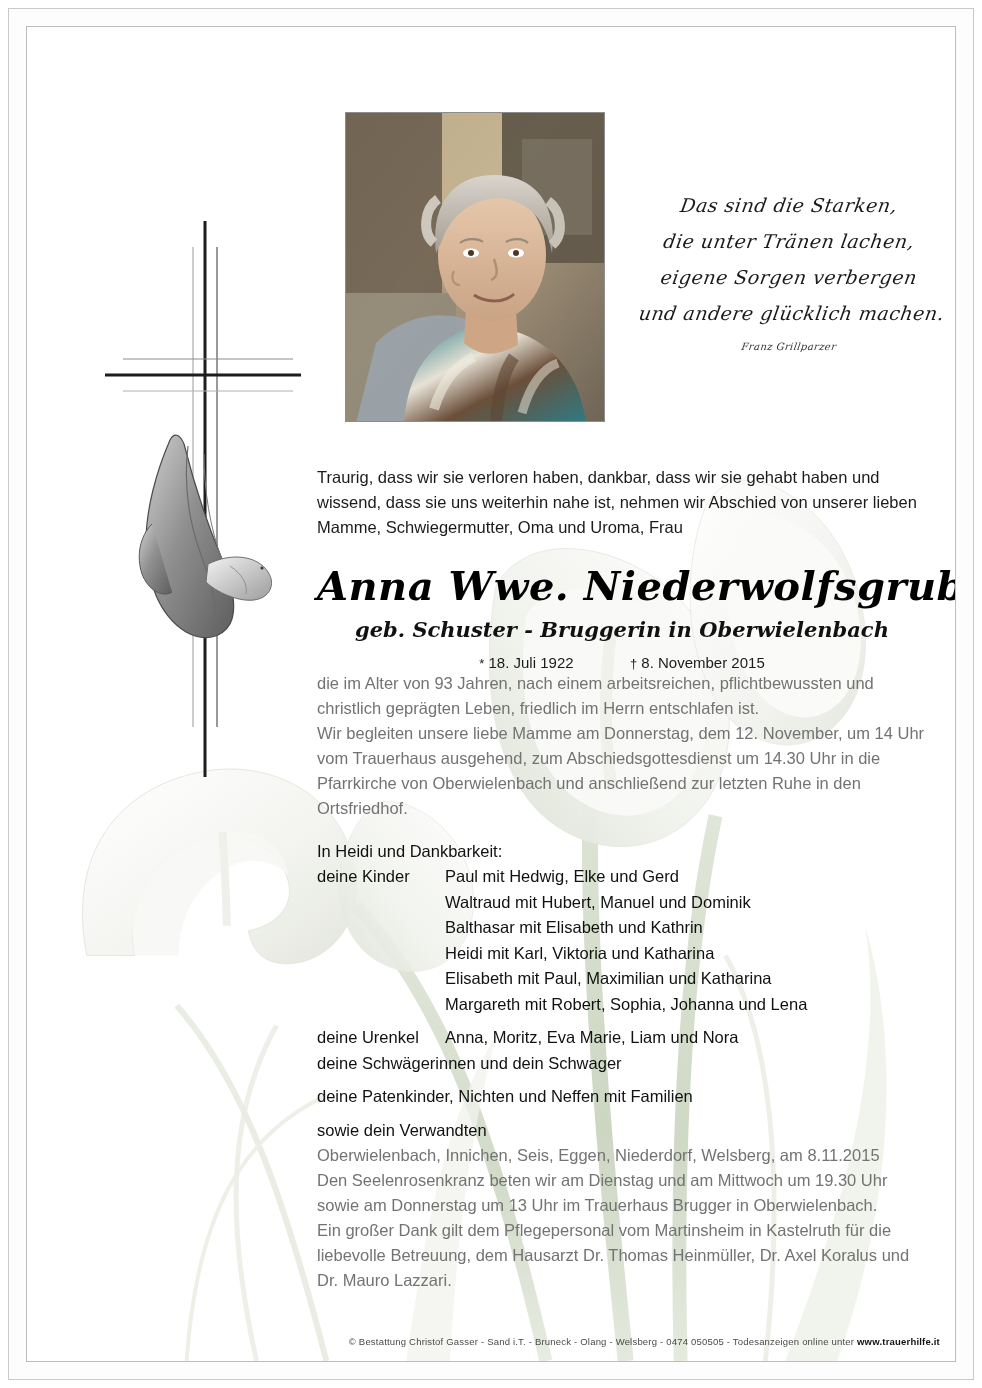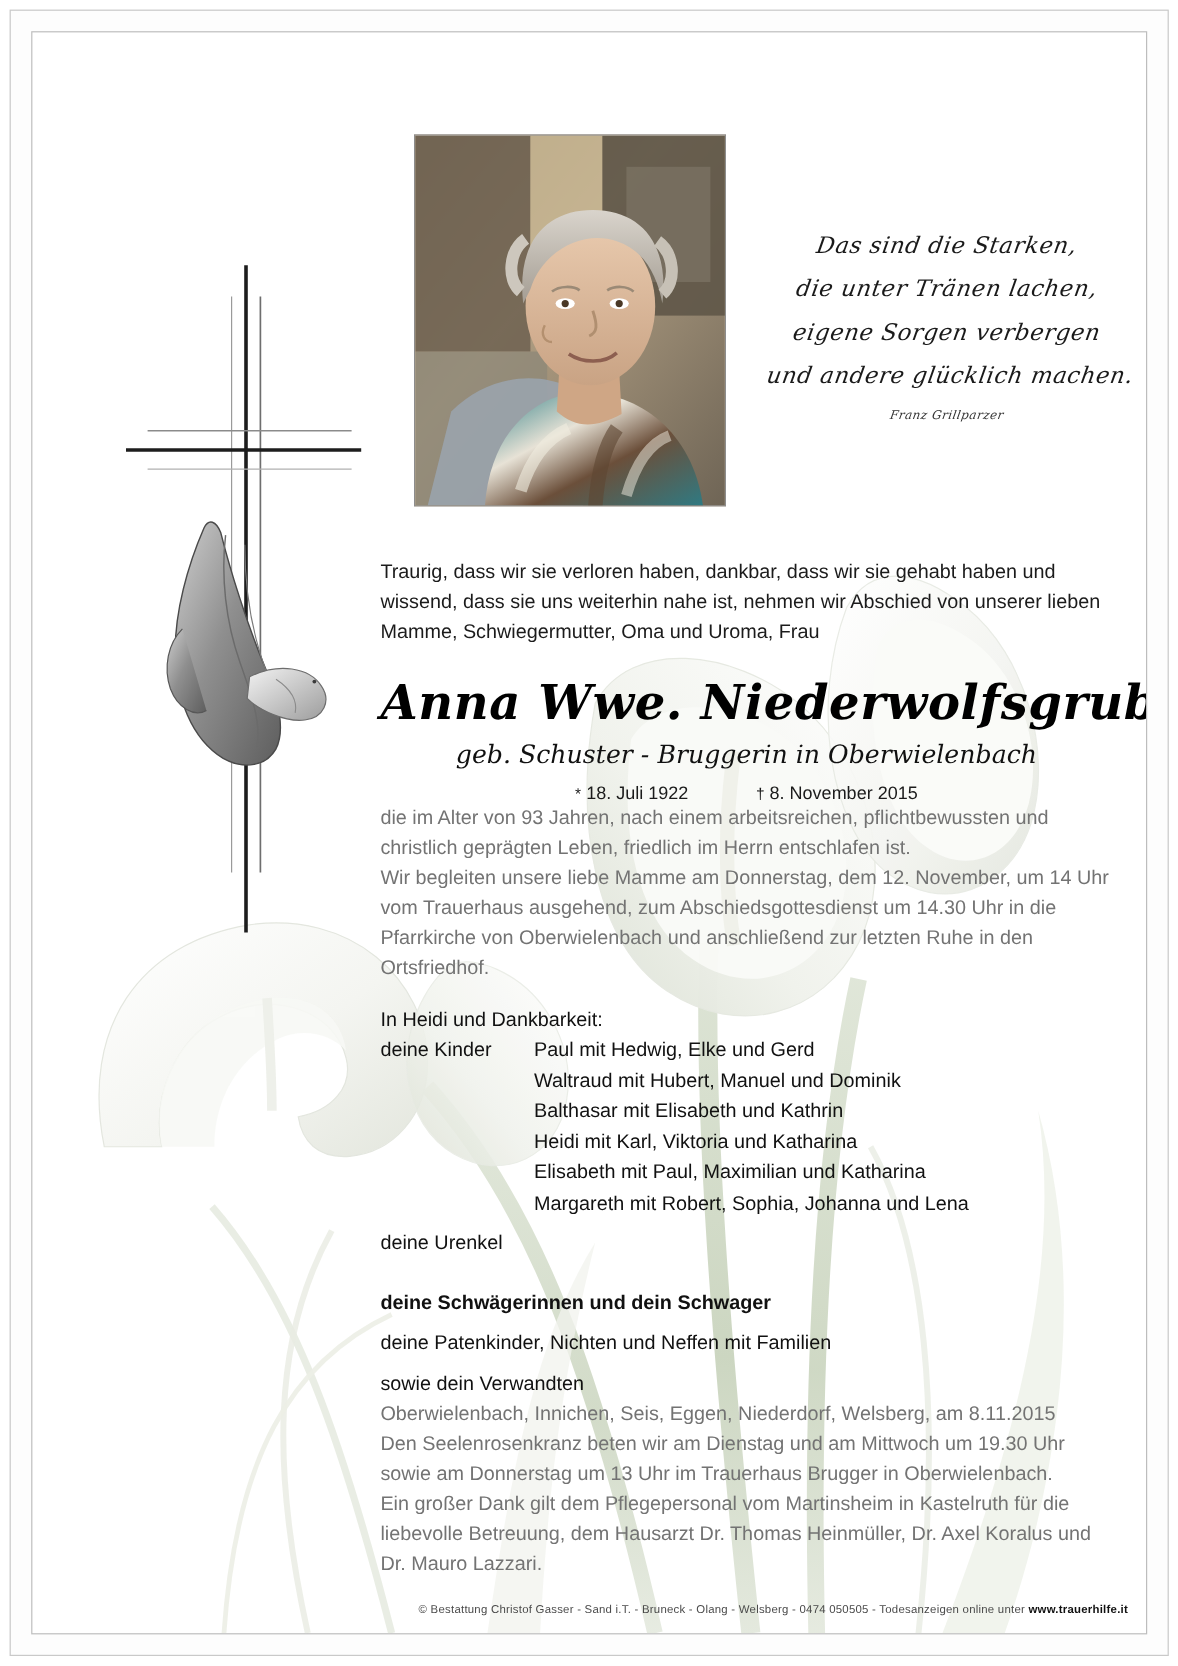--- a/index.html
+++ b/index.html
@@ -143,21 +143,21 @@
     letter-spacing: 0.5px;
     color: #000;
     white-space: nowrap;
   }
   .subname {
     margin-top: 8px;
     text-align: center;
     font-family: "DejaVu Serif", serif;
     font-style: italic;
     font-size: 21px;
-    font-weight: 400;
+    font-weight: 700;
     color: #111;
   }
   .dates {
     margin-top: 12px;
     text-align: center;
     font-size: 15px;
     color: #1b1b1b;
   }
   .dates .sep { display: inline-block; width: 48px; }
   .dates .sym { font-size: 13px; }
@@ -408,23 +408,24 @@
         <div class="fam-label">deine Kinder</div>
         <div class="fam-value">Elisabeth mit Paul, Maximilian und Katharina</div>
       </div>
       <div class="fam-row indent">
         <div class="fam-label">deine Kinder</div>
         <div class="fam-value">Margareth mit Robert, Sophia, Johanna und Lena</div>
       </div>
 
       <div class="fam-row" style="margin-top:8px;">
         <div class="fam-label">deine Urenkel</div>
-      </div>
-
-      <div class="fam-plain" style="margin-top:24px;font-weight:bold;">deine Schwägerinnen und dein Schwager</div>
+        <div class="fam-value">Anna, Moritz, Eva Marie, Liam und Nora</div>
+      </div>
+
+      <div class="fam-plain" style="margin-top:0;">deine Schwägerinnen und dein Schwager</div>
       <div class="fam-plain" style="margin-top:8px;">deine Patenkinder, Nichten und Neffen mit Familien</div>
       <div class="fam-plain" style="margin-top:8px;">sowie dein Verwandten</div>
 
       <div class="para">Oberwielenbach, Innichen, Seis, Eggen, Niederdorf, Welsberg, am 8.11.2015</div>
       <div class="para">Den Seelenrosenkranz beten wir am Dienstag und am Mittwoch um 19.30 Uhr sowie am Donnerstag um 13 Uhr im Trauerhaus Brugger in Oberwielenbach.</div>
       <div class="para">Ein großer Dank gilt dem Pflegepersonal vom Martinsheim in Kastelruth für die liebevolle Betreuung, dem Hausarzt Dr. Thomas Heinmüller, Dr. Axel Koralus und Dr. Mauro Lazzari.</div>
     </div>
 
     <div class="footer">
       <span>© Bestattung Christof Gasser - Sand i.T. - Bruneck - Olang - Welsberg - 0474 050505 - Todesanzeigen online unter </span><span class="site">www.trauerhilfe.it</span>

